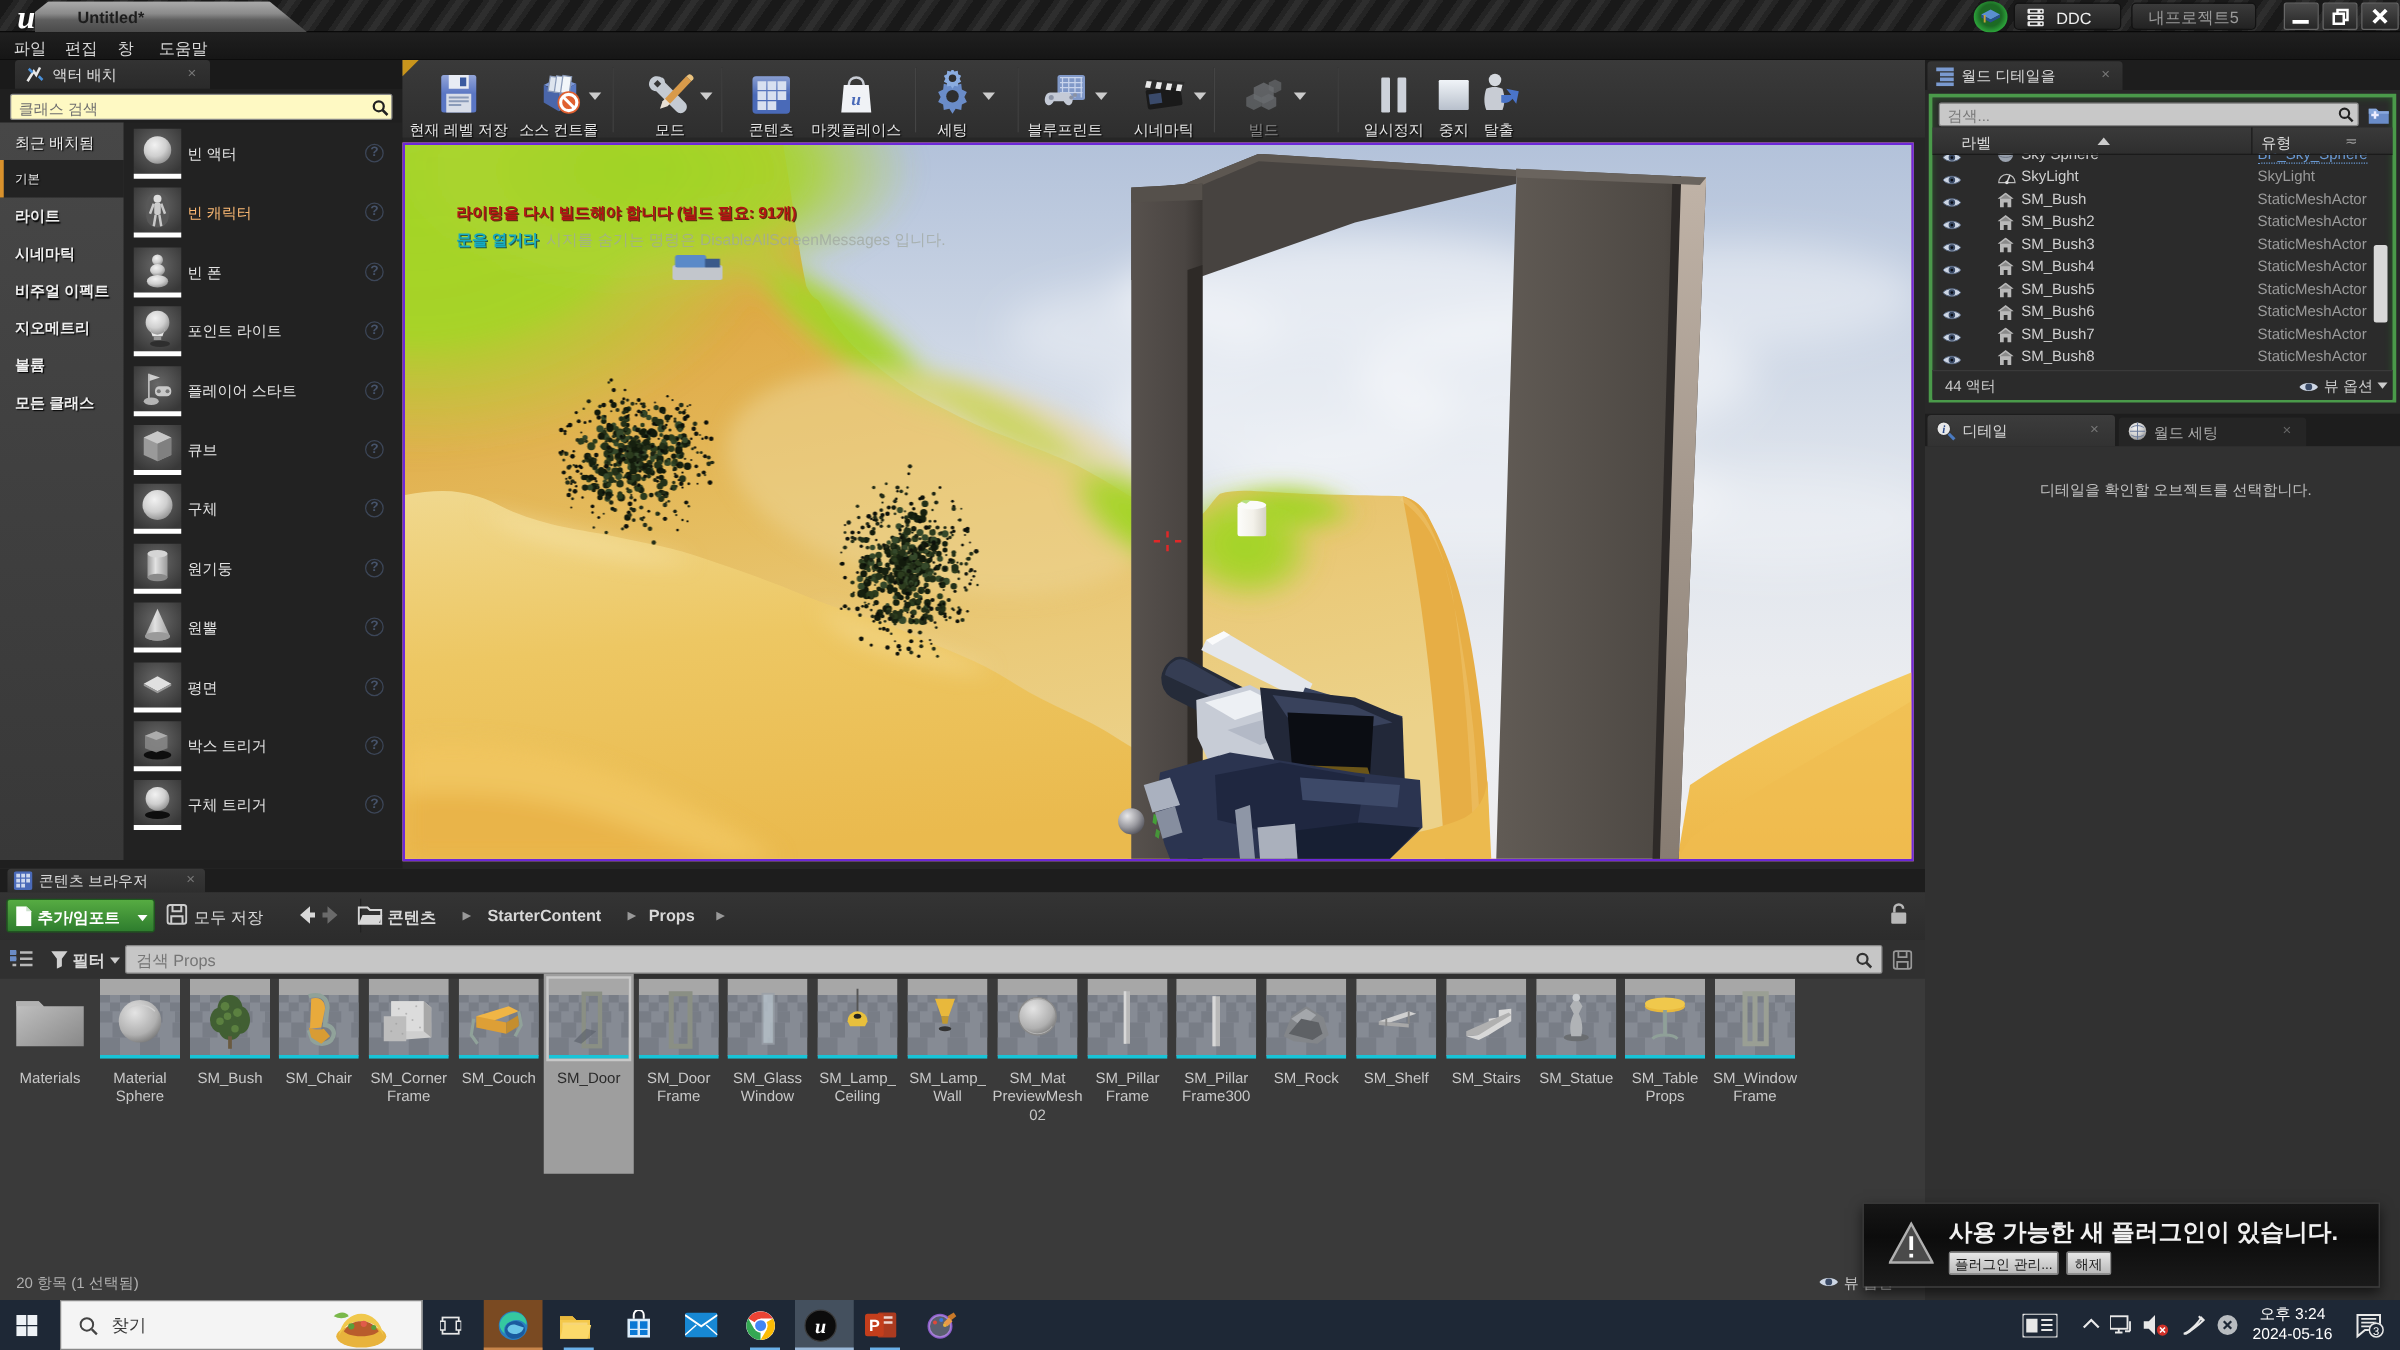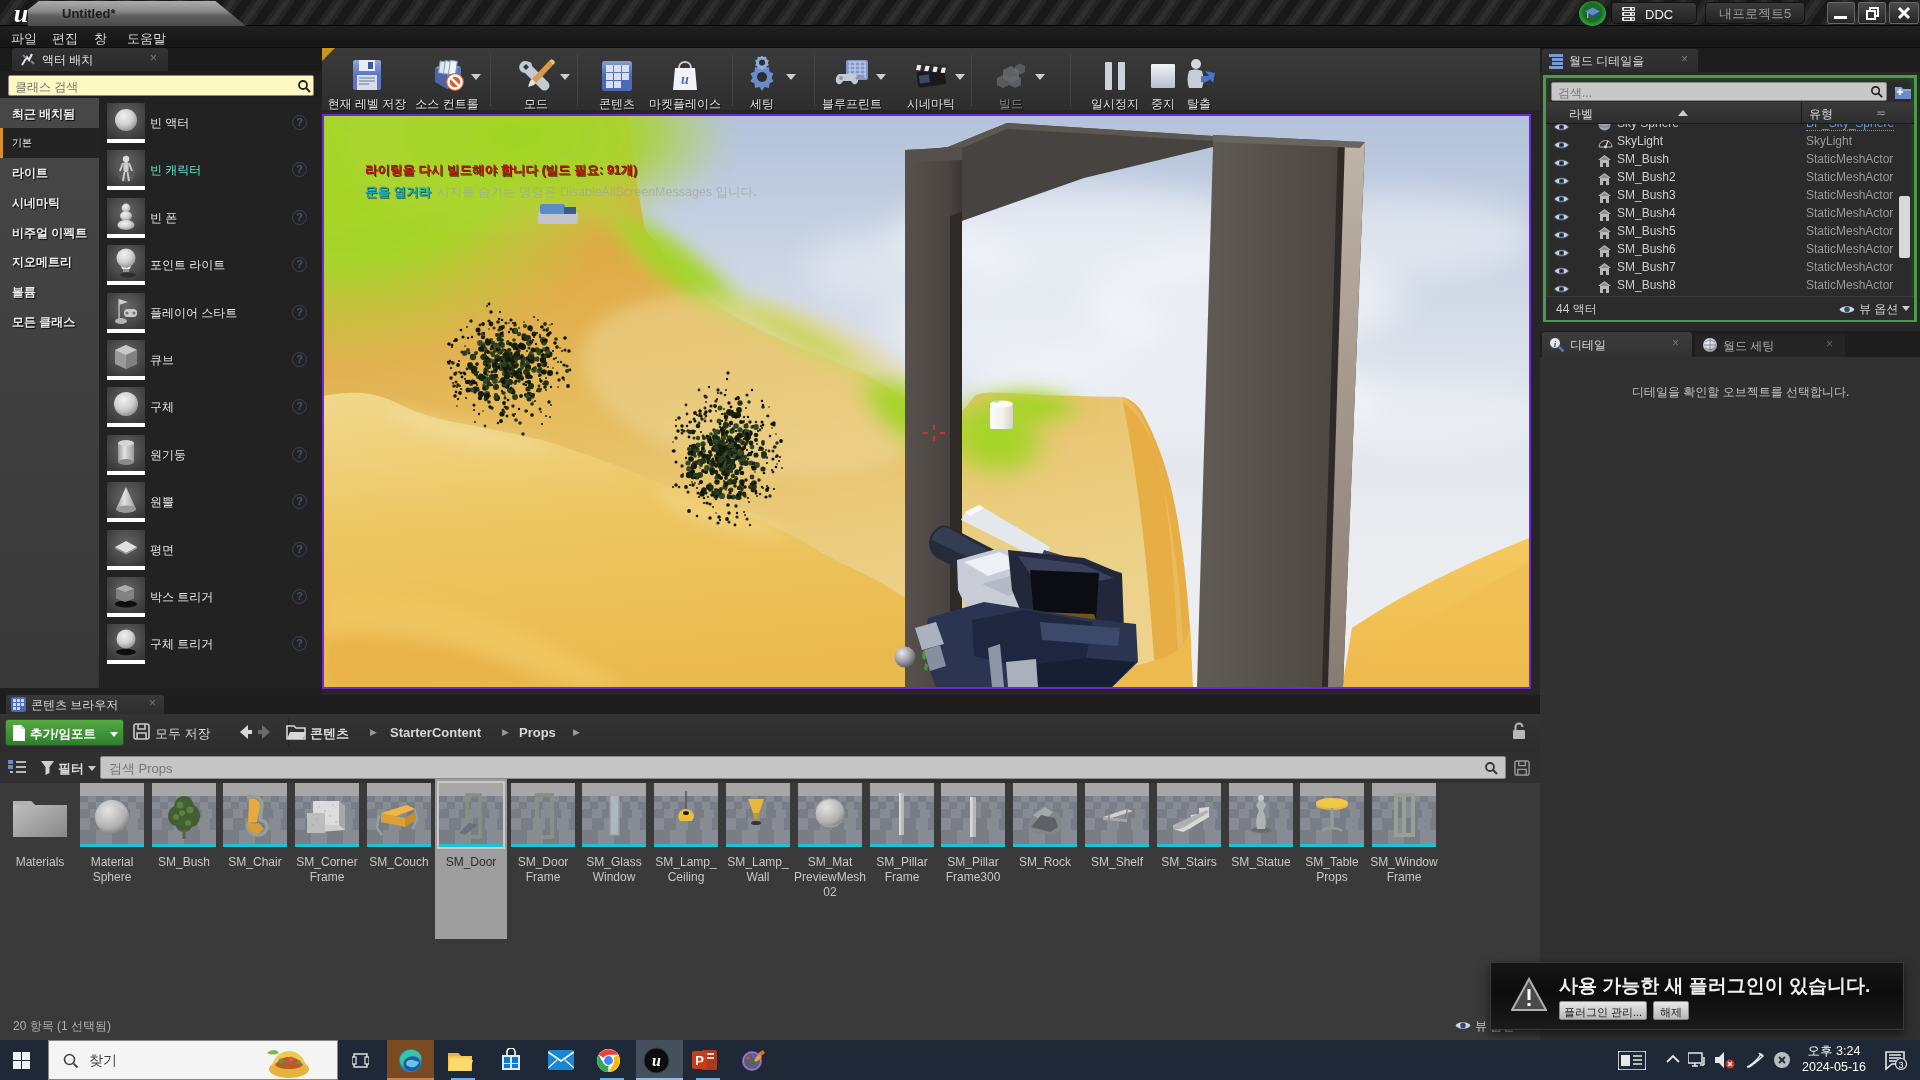--- a/index.html
+++ b/index.html
@@ -68,21 +68,21 @@
       </div>
 <div class="abs" style="left:8px;top:27px;width:306px;height:21px;background:#fef9c3;border-radius:2px;border:1px solid #888">
 <span class="abs" style="left:6px;top:3px;color:#6f6f6f;font-size:12px">클래스 검색</span>
 <svg class="abs" style="left:288px;top:3px" width="15" height="15" viewBox="0 0 15 15">
           <circle cx="6" cy="6" r="4" fill="none" stroke="#222" stroke-width="1.8"></circle>
           <path d="M9 9l4 4" stroke="#222" stroke-width="2"></path>
         </svg>
       </div>
 </div>
     <div class="abs" style="left:0;top:98px;width:99px;height:590px;background:linear-gradient(#474747,#383838)">
-      <div class="tx" style="left:12px;top:8px;font-size:12px;font-weight:bold;color:#efefef;text-shadow:1px 1px 1px #000">최근 배치됨</div>
+      <div class="tx" style="left:12px;top:8px;font-size:12px;font-weight:normal;color:#efefef;text-shadow:1px 1px 1px #000">최근 배치됨</div>
       <div class="abs" style="left:0;top:30px;width:99px;height:30px;background:#232323;border-left:3px solid #d8912c"></div>
       <div class="tx" style="left:12px;top:38px;font-size:10px;font-weight:normal;color:#efefef;text-shadow:1px 1px 1px #000">기본</div>
       <div class="tx" style="left:12px;top:67px;font-size:12px;font-weight:bold;color:#efefef;text-shadow:1px 1px 1px #000">라이트</div>
       <div class="tx" style="left:12px;top:97px;font-size:12px;font-weight:bold;color:#efefef;text-shadow:1px 1px 1px #000">시네마틱</div>
       <div class="tx" style="left:12px;top:127px;font-size:12px;font-weight:bold;color:#efefef;text-shadow:1px 1px 1px #000">비주얼 이펙트</div>
       <div class="tx" style="left:12px;top:156px;font-size:12px;font-weight:bold;color:#efefef;text-shadow:1px 1px 1px #000">지오메트리</div>
       <div class="tx" style="left:12px;top:186px;font-size:12px;font-weight:bold;color:#efefef;text-shadow:1px 1px 1px #000">볼륨</div>
       <div class="tx" style="left:12px;top:216px;font-size:12px;font-weight:bold;color:#efefef;text-shadow:1px 1px 1px #000">모든 클래스</div>
     </div>
     <div class="abs" style="left:99px;top:98px;width:223px;height:590px;background:#222"><svg width="0" height="0">
@@ -103,21 +103,21 @@
         </svg></div>
 <div class="abs" style="left:8px;top:41px;width:38px;height:4px;background:#fff"></div>
 <div class="tx" style="left:51px;top:17px;font-size:12px;color:#e4e4e4">빈 액터</div>
 <div class="abs" style="left:193px;top:17px;width:15px;height:15px;border:1.5px solid #3c4658;border-radius:50%;color:#46536a;font-size:11px;font-weight:bold;text-align:center;line-height:13px">?</div><div class="abs" style="left:8px;top:52px;width:38px;height:36px;background:radial-gradient(circle at 50% 40%,#686868,#383838 85%)"><svg width="38" height="35" viewBox="0 0 36 35">
           <rect x="9" y="4" width="18" height="28" rx="9" fill="#585858"></rect>
           <circle cx="18" cy="9" r="3.2" fill="#ddd"></circle>
           <rect x="15.4" y="12" width="5.2" height="10" rx="2" fill="#ccc"></rect>
           <path d="M15 13l-3 8M21 13l3 8M16.5 22l-1.5 9M19.5 22l1.5 9" stroke="#c8c8c8" stroke-width="2"></path>
         </svg></div>
 <div class="abs" style="left:8px;top:88px;width:38px;height:4px;background:#fff"></div>
-<div class="tx" style="left:51px;top:64px;font-size:12px;color:#5eead4">빈 캐릭터</div>
+<div class="tx" style="left:51px;top:64px;font-size:12px;color:#fdba74">빈 캐릭터</div>
 <div class="abs" style="left:193px;top:64px;width:15px;height:15px;border:1.5px solid #3c4658;border-radius:50%;color:#46536a;font-size:11px;font-weight:bold;text-align:center;line-height:13px">?</div><div class="abs" style="left:8px;top:100px;width:38px;height:36px;background:radial-gradient(circle at 50% 40%,#686868,#383838 85%)"><svg width="38" height="35" viewBox="0 0 36 35">
           <circle cx="18" cy="10" r="4.4" fill="url(#gs)"></circle>
           <ellipse cx="18" cy="18" rx="6" ry="4.8" fill="url(#gs)"></ellipse>
           <ellipse cx="18" cy="27" rx="8.5" ry="5" fill="url(#gs)"></ellipse>
         </svg></div>
 <div class="abs" style="left:8px;top:136px;width:38px;height:4px;background:#fff"></div>
 <div class="tx" style="left:51px;top:112px;font-size:12px;color:#e4e4e4">빈 폰</div>
 <div class="abs" style="left:193px;top:112px;width:15px;height:15px;border:1.5px solid #3c4658;border-radius:50%;color:#46536a;font-size:11px;font-weight:bold;text-align:center;line-height:13px">?</div><div class="abs" style="left:8px;top:147px;width:38px;height:36px;background:radial-gradient(circle at 50% 40%,#686868,#383838 85%)"><svg width="38" height="35" viewBox="0 0 36 35">
           <circle cx="18" cy="13" r="9.5" fill="url(#gs)"></circle>
           <path d="M12 18c0 6 12 6 12 0l-2 6h-8z" fill="#e8e8e8"></path>

